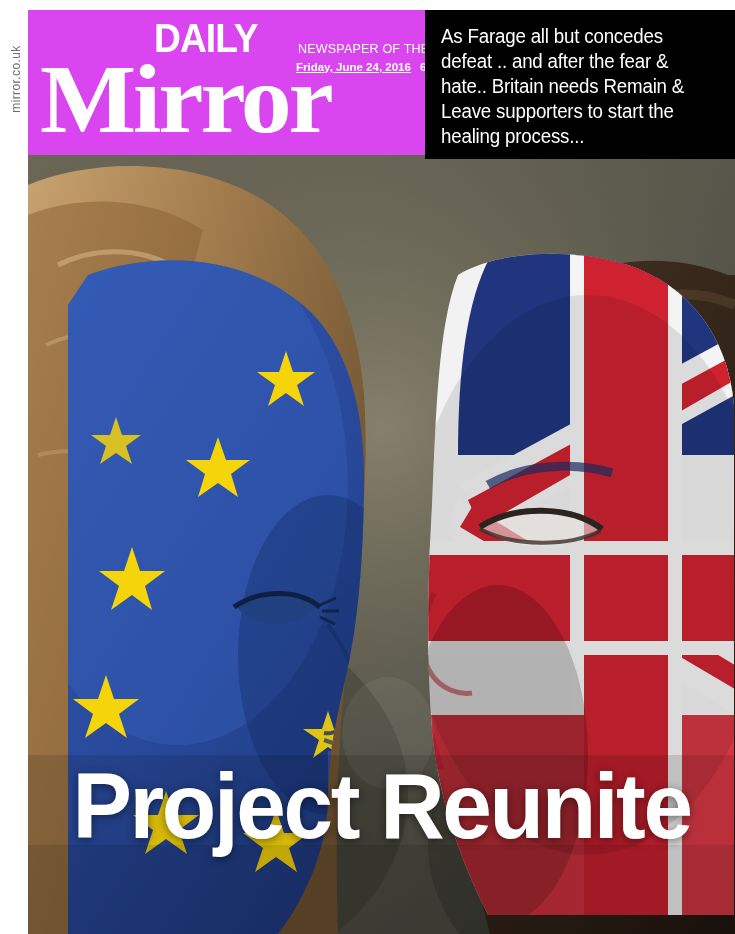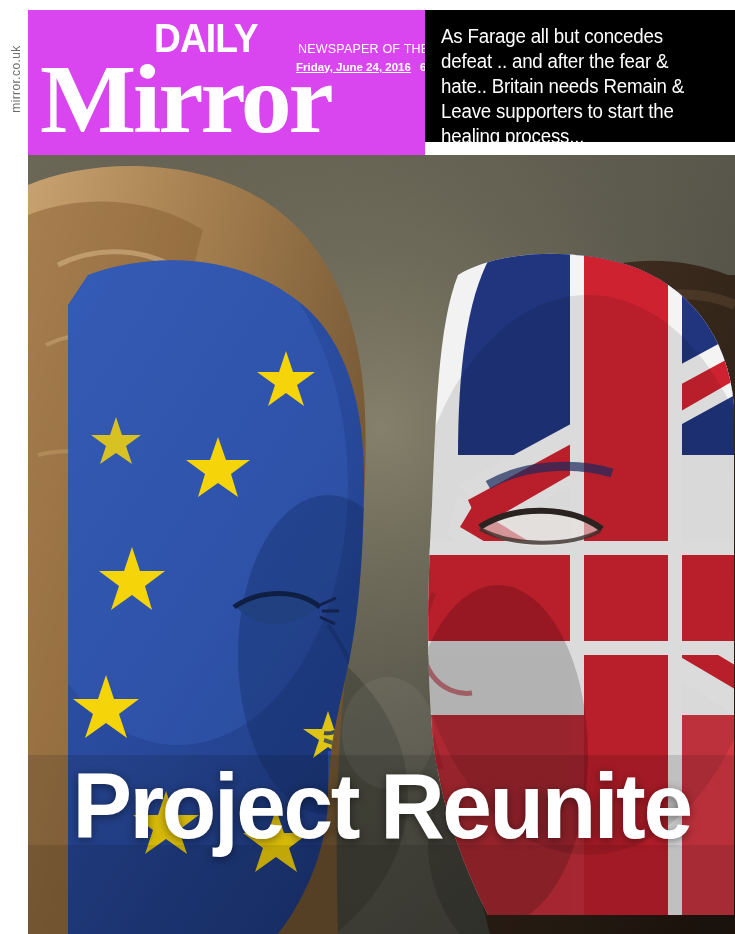--- a/index.html
+++ b/index.html
@@ -109,21 +109,21 @@
     font-size: 11.5px;
     font-weight: bold;
   }
 
   
   .blurb {
     position: absolute;
     left: 425px;
     top: 10px;
     width: 310px;
-    height: 132px;
+    height: 149px;
     background: #000000;
     z-index: 5;
     box-sizing: border-box;
     padding: 14px 14px 0 16px;
   }
   .blurb-text {
     color: #ffffff;
     font-family: "Liberation Sans", sans-serif;
     font-size: 19.5px;
     line-height: 25px;

